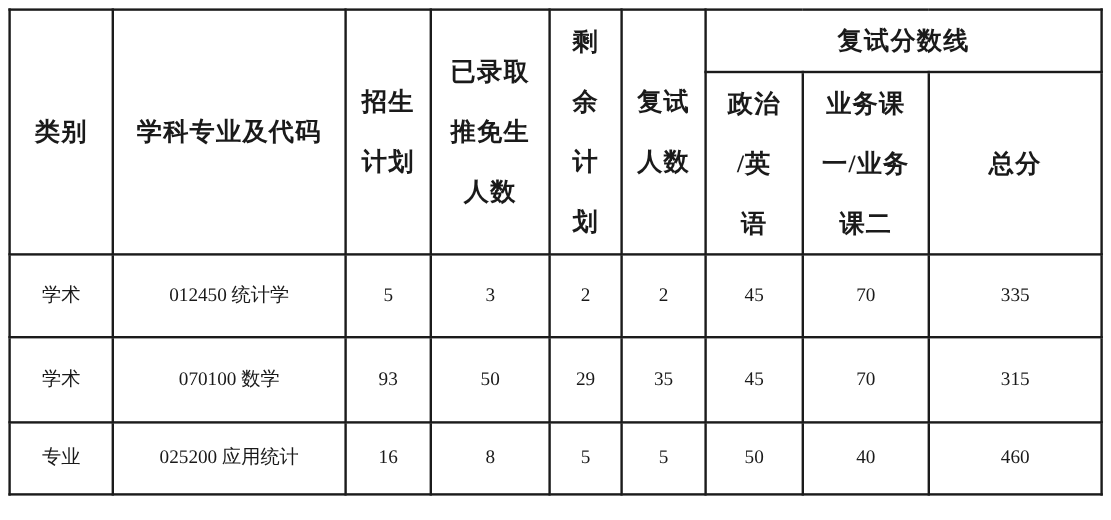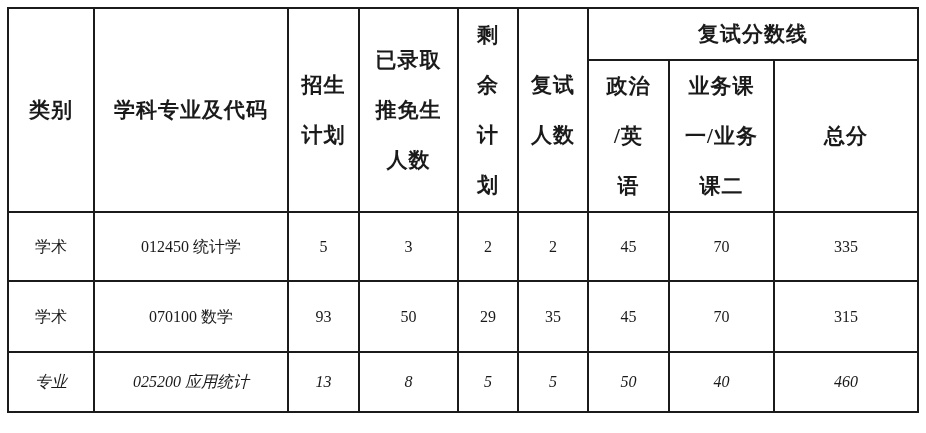--- a/index.html
+++ b/index.html
@@ -39,21 +39,21 @@
   table.score-table td {
     font-weight: normal;
     font-size: 16px;
     line-height: 1.2;
     padding: 12px;
   }
   tr.hdr-top    { height: 50px; }
   tr.hdr-sub    { height: 151px; }
   tr.data-row-1 { height: 69px; }
   tr.data-row-2 { height: 71px; }
-  tr.data-row-3 { height: 60px; font-style: italic; }
+  tr.data-row-3 { height: 60px; }
 </style>
 </head>
 <body>
 
 <div class="table-wrap">
   <table class="score-table">
     <colgroup>
       <col style="width:86px">
       <col style="width:194px">
       <col style="width:71px">
@@ -130,21 +130,21 @@
         <td>50</td>
         <td>29</td>
         <td>35</td>
         <td>45</td>
         <td>70</td>
         <td>315</td>
       </tr>
       <tr class="data-row-3">
         <td>专业</td>
         <td>025200 应用统计</td>
-        <td>13</td>
+        <td>16</td>
         <td>8</td>
         <td>5</td>
         <td>5</td>
         <td>50</td>
         <td>40</td>
         <td>460</td>
       </tr>
     </tbody>
   </table>
 </div>

